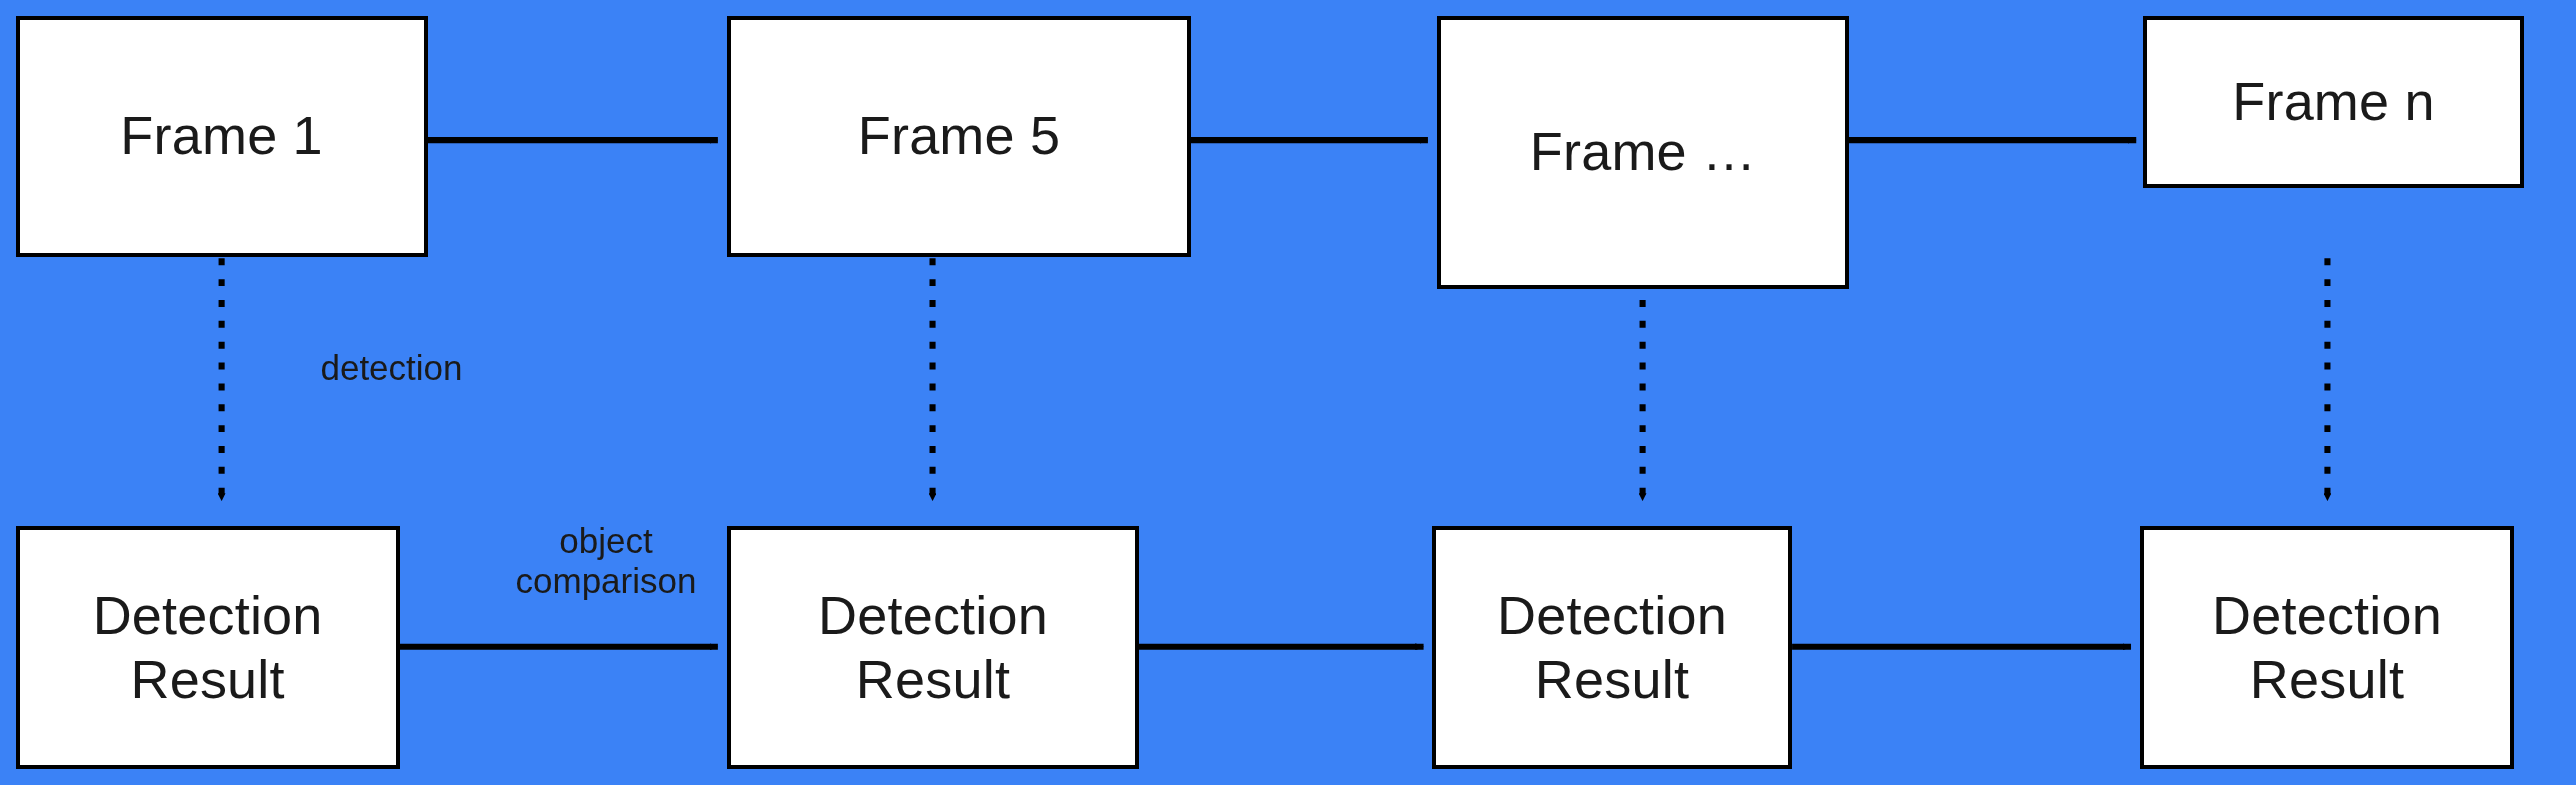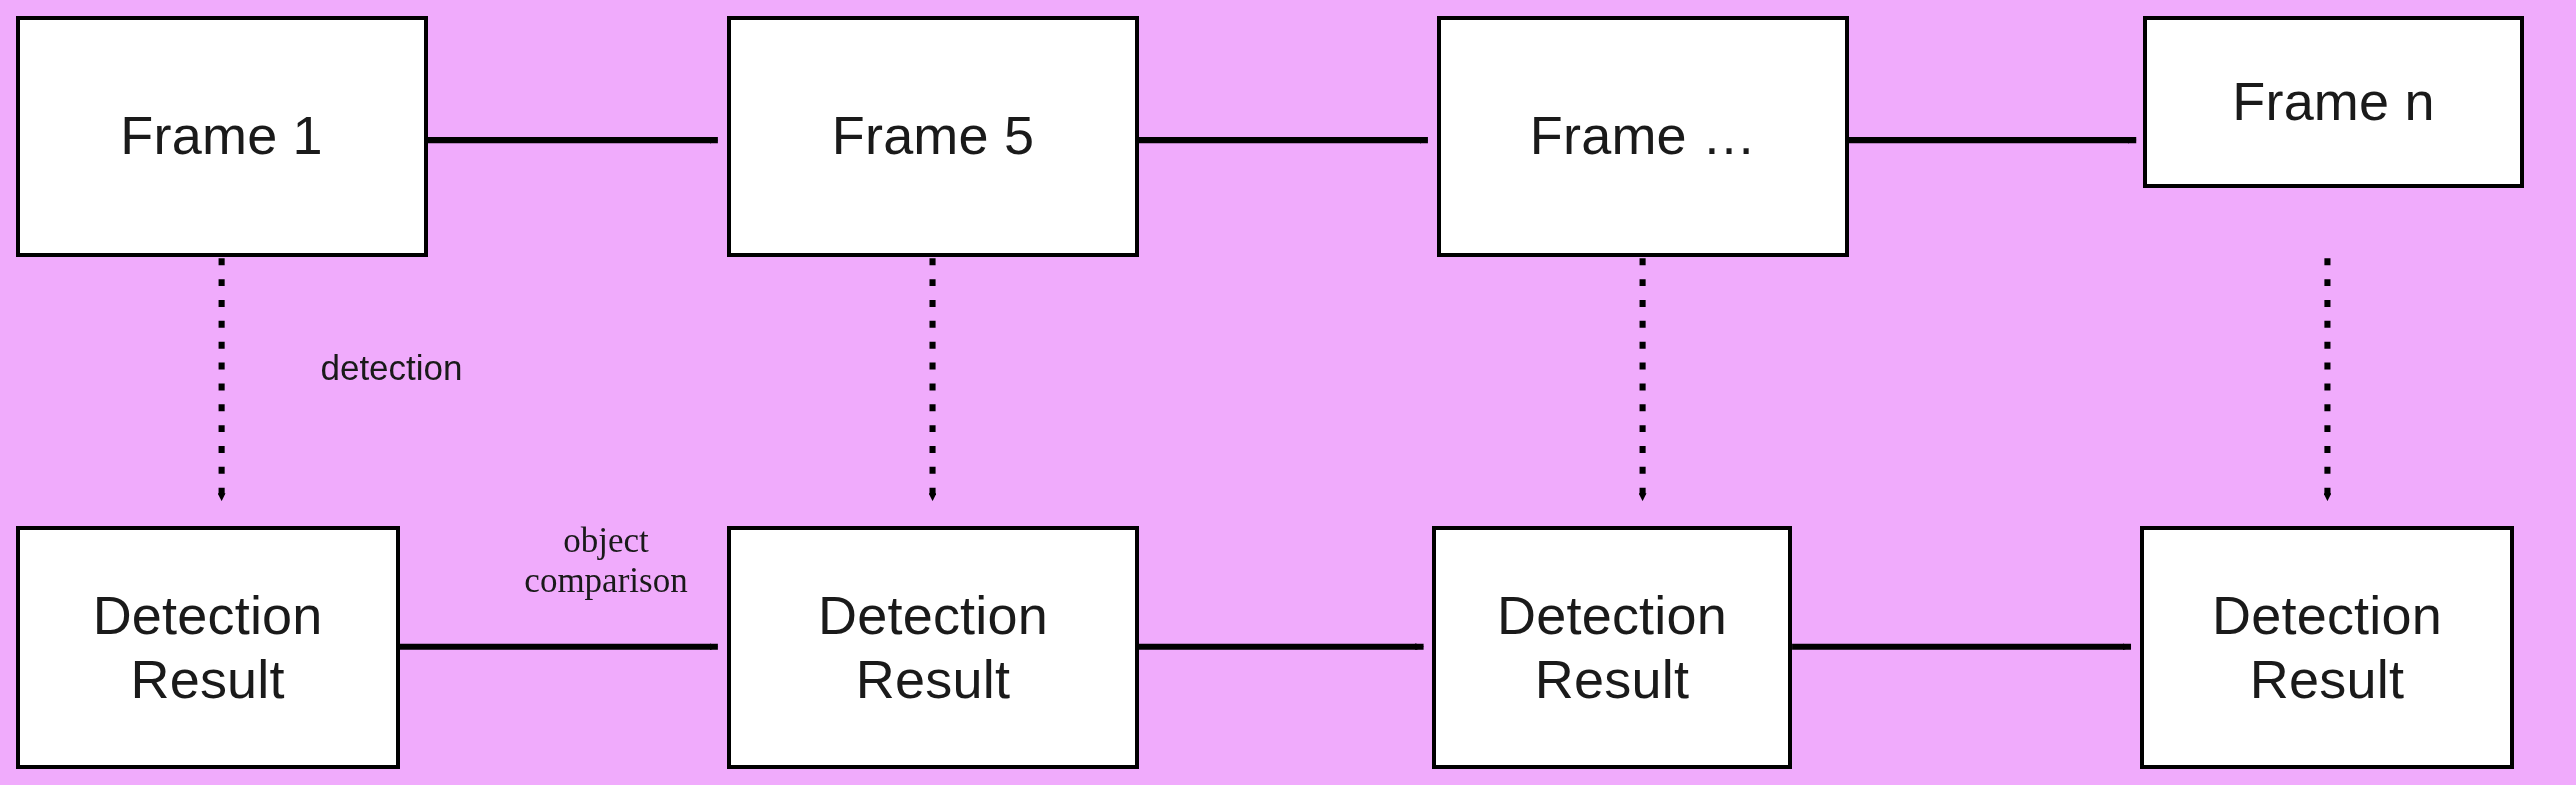--- a/index.html
+++ b/index.html
@@ -9,21 +9,21 @@
     background: #ffffff;
   }
   body {
     font-family: "Liberation Sans", sans-serif;
     color: #000000;
   }
   #diagram-root {
     position: relative;
     width: 2576px;
     height: 786px;
-    background: #f0abfc;
+    background: #3b82f6;
     overflow: hidden;
   }
   #diagram-svg {
     position: absolute;
     left: 0;
     top: 0;
     width: 2576px;
     height: 786px;
   }
   .node-box {
@@ -83,25 +83,25 @@
       <line x1="1073" y1="297" x2="1073" y2="576" stroke-width="7" stroke-dasharray="8 16" marker-end="url(#arrowDash)"></line>
       <line x1="1890" y1="297" x2="1890" y2="576" stroke-width="7" stroke-dasharray="8 16" marker-end="url(#arrowDash)"></line>
       <line x1="2678" y1="297" x2="2678" y2="576" stroke-width="7" stroke-dasharray="8 16" marker-end="url(#arrowDash)"></line>
     </g>
   </svg>
 
   <div class="node-box" style="left:15.6px; top:15.6px; width:412px; height:241px;">
     <span class="node-label">Frame 1</span>
   </div>
 
-  <div class="node-box" style="left:727px; top:15.6px; width:412px; height:241px;">
+  <div class="node-box" style="left:727px; top:15.6px; width:464px; height:241px;">
     <span class="node-label">Frame 5</span>
   </div>
 
-  <div class="node-box" style="left:1437px; top:15.6px; width:412px; height:241px;">
+  <div class="node-box" style="left:1437px; top:15.6px; width:412px; height:273px;">
     <span class="node-label">Frame …</span>
   </div>
 
   <div class="node-box" style="left:2143px; top:15.6px; width:381px; height:172px;">
     <span class="node-label">Frame n</span>
   </div>
 
   <div class="node-box" style="left:15.6px; top:526px; width:384px; height:243px;">
     <span class="node-label">Detection
 Result</span>
@@ -117,17 +117,17 @@
 Result</span>
   </div>
 
   <div class="node-box" style="left:2140px; top:526px; width:374px; height:243px;">
     <span class="node-label">Detection
 Result</span>
   </div>
 
   <div class="edge-label" style="left:287px; top:348px; width:209px;">detection</div>
 
-  <div class="edge-label" style="left:491px; top:521px; width:230px;font-family:Liberation Serif, serif;">object
+  <div class="edge-label" style="left:491px; top:521px; width:230px;">object
 comparison</div>
 
 </div>
 
 
 </body></html>

